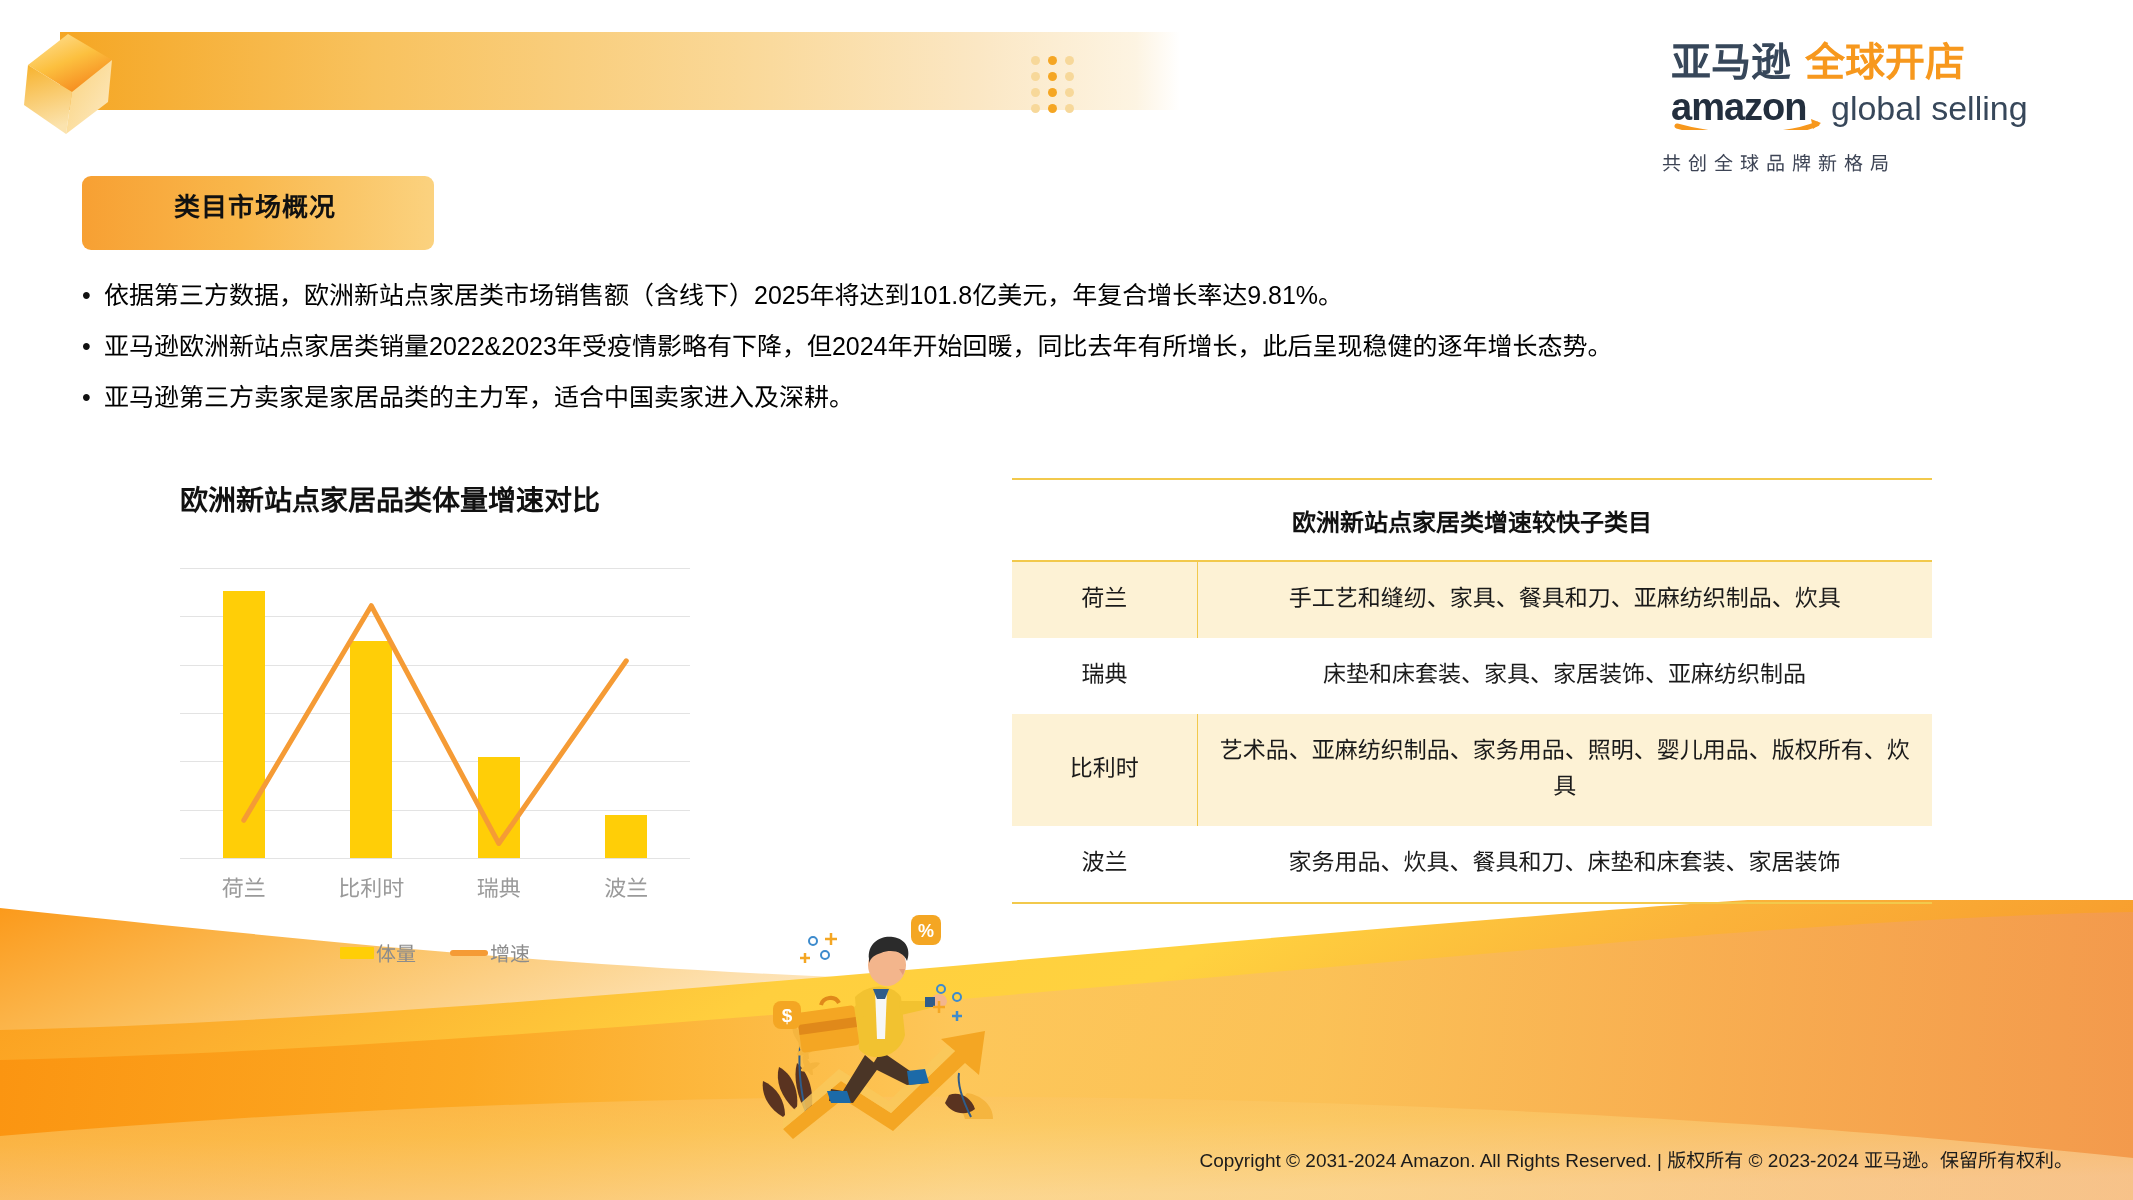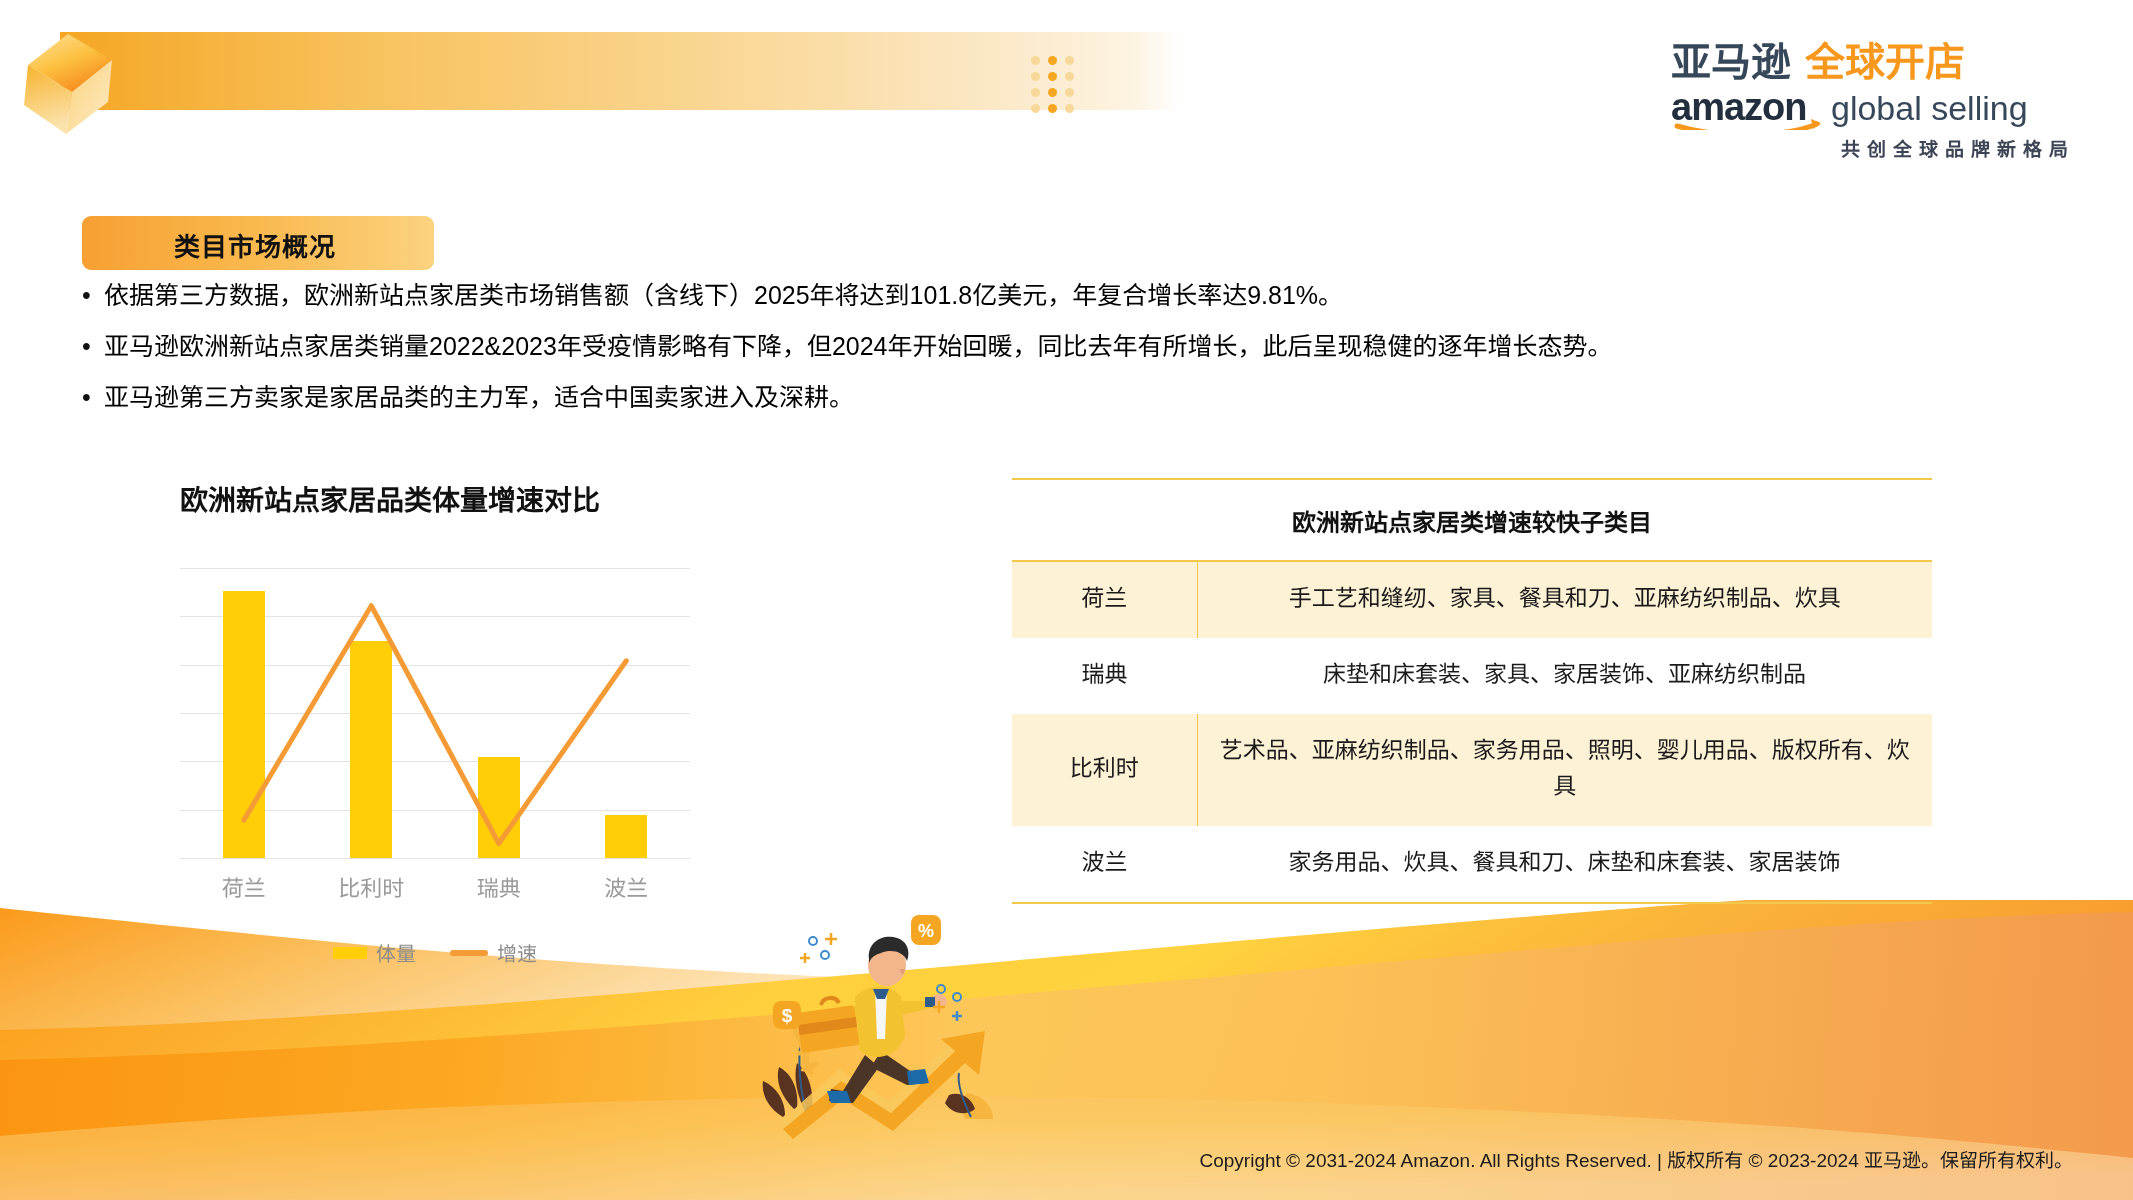--- a/index.html
+++ b/index.html
@@ -31,31 +31,30 @@
   .dot-grid { position:absolute; left:1031px; top:56px; z-index:5;
      display:grid; grid-template-columns:repeat(3,17px); grid-template-rows:repeat(4,16px); }
   .dot-grid i { display:block; width:9px; height:9px; border-radius:50%; background:#F7D89A; }
   .dot-grid i.mid { background:#F5A623; }
 
   
   .logo-wrap { position:absolute; right:58px; top:36px; width:420px; text-align:center; z-index:6; }
   .logo-row1 { height:50px; }
   .logo-row2 { height:44px; margin-top:-4px; }
   .logo-tag {
-     font-size:19px; color:#3d4455; letter-spacing:7px;
-     font-weight:700; text-align:right; padding-left:7px;
+     margin-top:14px; font-size:19px; color:#3d4455; letter-spacing:7px;
+     font-weight:400; text-align:left; padding-left:7px;
   }
 
   
   .section-badge {
-    position:absolute; left:82px; top:176px; width:352px; height:54px;
+    position:absolute; left:82px; top:176px; width:352px; height:74px;
     border-radius:9px;
     background:linear-gradient(90deg,#F7A033 0%,#F9B74B 45%,#FBD27F 100%);
     z-index:4;
-    margin-top:40px;
   }
   .section-badge span {
     display:block; line-height:62px; text-align:center;
     font-size:26px; font-weight:700; color:#111;
     letter-spacing:1px; padding-right:6px;
   }
 
   
   .bullets { position:absolute; left:82px; top:278px; width:1990px; z-index:4; }
   .bullet { display:flex; align-items:flex-start; margin-bottom:17px; }
@@ -77,21 +76,21 @@
   .gridlines .gl { position:absolute; left:0; width:100%; height:1px; background:#E3E3E3; }
   .bars { position:absolute; left:0; bottom:0; width:100%; height:100%; }
   .bar { position:absolute; bottom:0; background:#FFCE07; }
   .line-svg { position:absolute; left:0; top:0; width:100%; height:100%; overflow:visible; }
   .xlabels { position:relative; margin-top:12px; height:34px; width:510px; margin-left:-10px;}
   .xlabels span {
      position:absolute; top:0; font-size:22px; color:#9A9A9A; text-align:center;
      transform:translateX(-50%); white-space:nowrap;
   }
   .legend { display:flex; justify-content:center; align-items:center; gap:34px; margin-top:34px; margin-left:-10px; width:510px;}
-  .legend .item { display:flex; align-items:center; gap:9px; }
+  .legend .item { display:flex; align-items:center; gap:2px; }
   .legend .swatch-bar { width:34px; height:12px; background:#FFCE07; border-radius:1px; }
   .legend .swatch-line { width:38px; height:6px; background:#F59B35; border-radius:3px; }
   .legend .lbl { font-size:20px; color:#8C8C8C; }
 
   
   .table-block { position:absolute; left:1012px; top:478px; width:920px; z-index:4; }
   .tbl { width:100%; border-collapse:collapse; table-layout:fixed;font-family:Liberation Mono, monospace; }
   .tbl .head-rule-top td { border-top:2px solid #F2C94C; height:2px; padding:0; }
   .tbl th {
      font-size:24px; font-weight:700; color:#111; padding:22px 0 22px 0; text-align:center;

